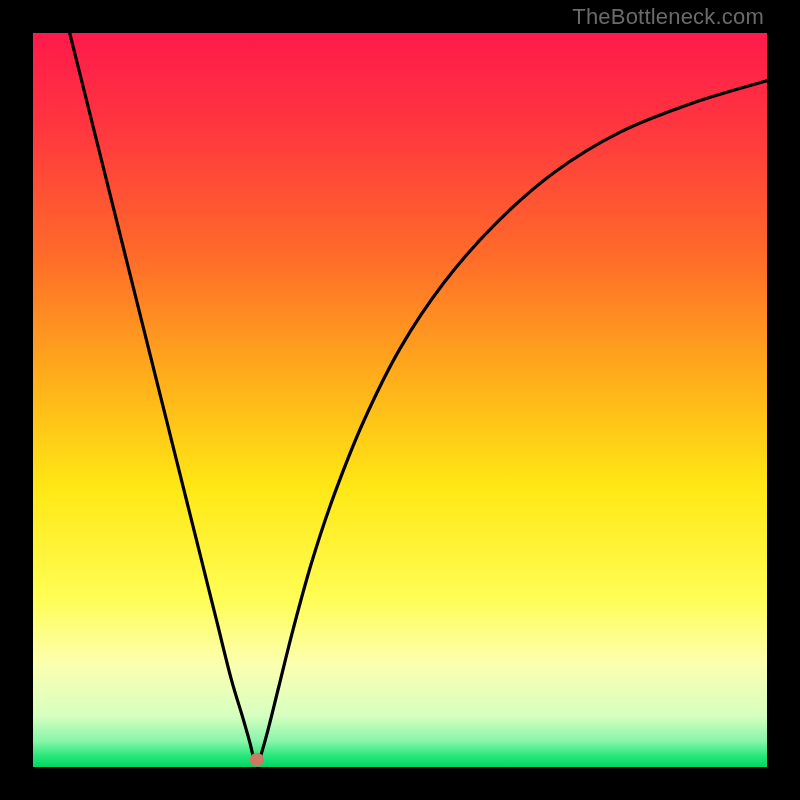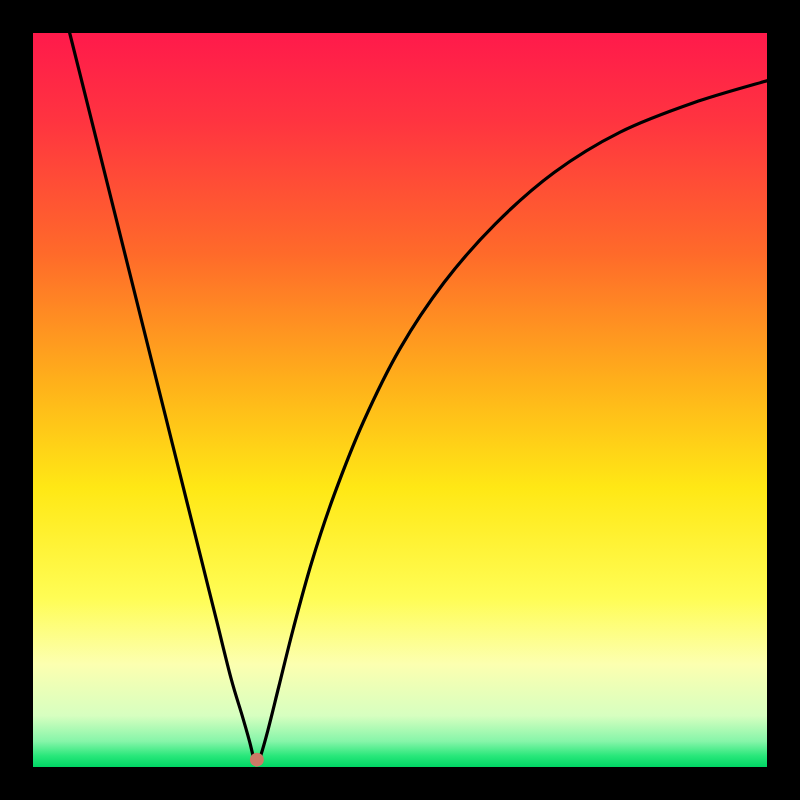--- a/index.html
+++ b/index.html
@@ -73,14 +73,15 @@
       <rect x="0" y="0" width="734" height="734" fill="url(#bg-grad)"></rect>
     </svg>
 
     <svg class="curve" viewBox="0 0 734 734" preserveAspectRatio="none">
       <path id="curve-path" fill="none" stroke="#000" stroke-width="3.2" stroke-linecap="round" stroke-linejoin="round" d="M 36.7 0 C 39.14666666666667 9.78666666666667, 46.48666666666667 39.14666666666669, 51.38 58.72000000000003 C 56.27333333333333 78.29333333333336, 61.16666666666667 97.86666666666673, 66.06 117.44000000000005 C 70.95333333333333 137.01333333333338, 75.84666666666666 156.58666666666664, 80.74 176.15999999999997 C 85.63333333333333 195.7333333333333, 90.52666666666667 215.3066666666666, 95.42 234.87999999999994 C 100.31333333333333 254.4533333333333, 105.20666666666666 274.0266666666667, 110.1 293.6 C 114.99333333333333 313.17333333333335, 119.88666666666668 332.74666666666667, 124.78000000000002 352.32 C 129.67333333333335 371.8933333333333, 134.5666666666667 391.4666666666667, 139.46 411.04 C 144.35333333333332 430.61333333333334, 149.24666666666667 450.18666666666667, 154.14 469.76 C 159.0333333333333 489.3333333333333, 163.92666666666665 508.9066666666667, 168.82 528.48 C 173.71333333333334 548.0533333333334, 178.60666666666665 567.6266666666668, 183.5 587.2 C 188.39333333333335 606.7733333333333, 193.89833333333334 630.0166666666667, 198.18 645.92 C 202.46166666666667 661.8233333333333, 206.13166666666663 672.2216666666667, 209.18999999999997 682.62 C 212.2483333333333 693.0183333333333, 214.695 701.5816666666666, 216.53 708.31 C 218.365 715.0383333333333, 218.97666666666666 719.3199999999999, 220.2 722.99 C 221.42333333333332 726.6600000000001, 222.64666666666668 730.33, 223.87 730.33 C 225.09333333333333 730.33, 225.70499999999998 728.495, 227.54 722.99 C 229.375 717.485, 231.82166666666666 708.9216666666666, 234.88 697.3 C 237.93833333333333 685.6783333333333, 241.60833333333335 670.3866666666667, 245.89000000000001 653.26 C 250.17166666666668 636.1333333333333, 255.065 615.3366666666666, 260.57 594.54 C 266.075 573.7433333333333, 272.19166666666666 550.5, 278.92 528.48 C 285.64833333333337 506.46000000000004, 292.37666666666667 485.66333333333336, 300.94 462.42 C 309.50333333333333 439.1766666666667, 319.29 413.4866666666667, 330.3 389.02000000000004 C 341.31 364.5533333333334, 353.54333333333335 338.8633333333334, 367 315.62000000000006 C 380.45666666666665 292.3766666666667, 395.13666666666666 270.3566666666667, 411.04 249.56 C 426.9433333333334 228.76333333333332, 444.07000000000005 209.19000000000005, 462.42 190.84000000000003 C 480.77 172.49, 500.3433333333333 154.75166666666658, 521.14 139.45999999999992 C 541.9366666666666 124.16833333333325, 563.9566666666667 110.71166666666669, 587.2 99.09000000000003 C 610.4433333333334 87.46833333333338, 636.1333333333333 78.29333333333336, 660.6 69.73000000000002 C 685.0666666666667 61.166666666666664, 721.7666666666667 51.37999999999994, 734 47.70999999999992"></path>
       <circle id="marker-dot" r="7" cx="223.87" cy="726.66" fill="#cc7a66"></circle>
     </svg>
 
   </div>
 
+  <div class="watermark">TheBottleneck.com</div>
 
 </div>
 
 </body></html>

